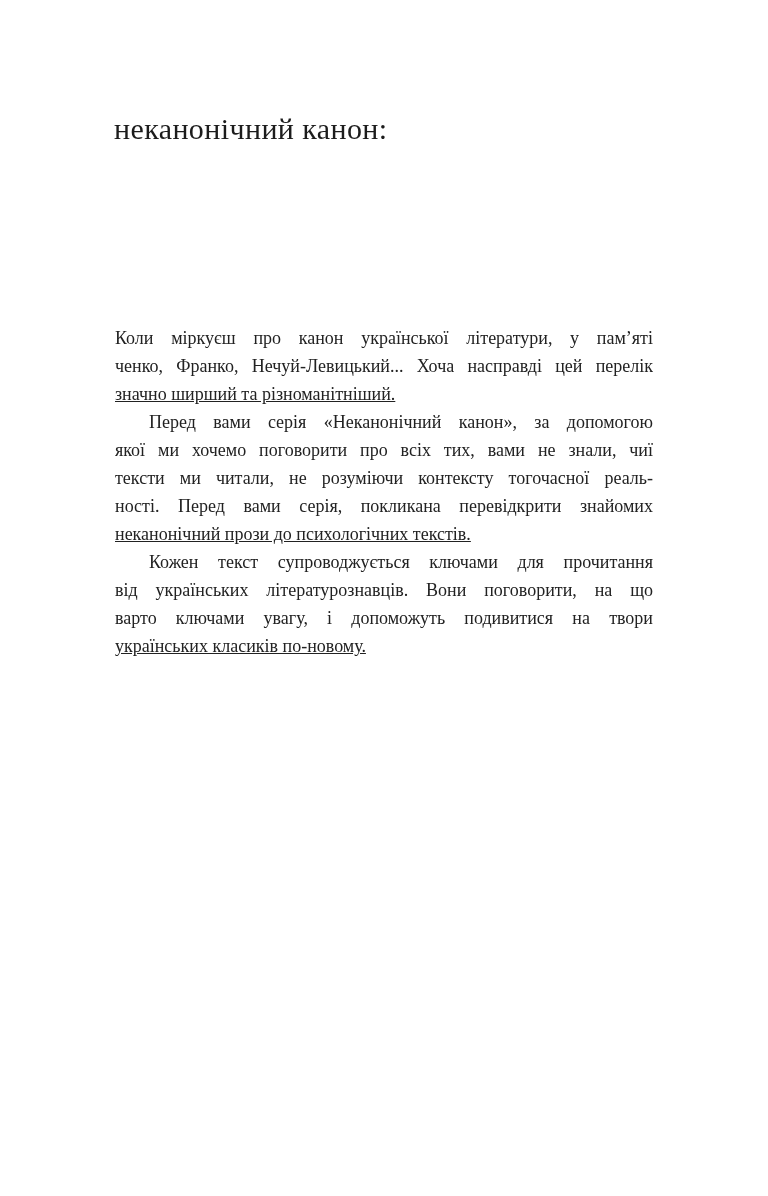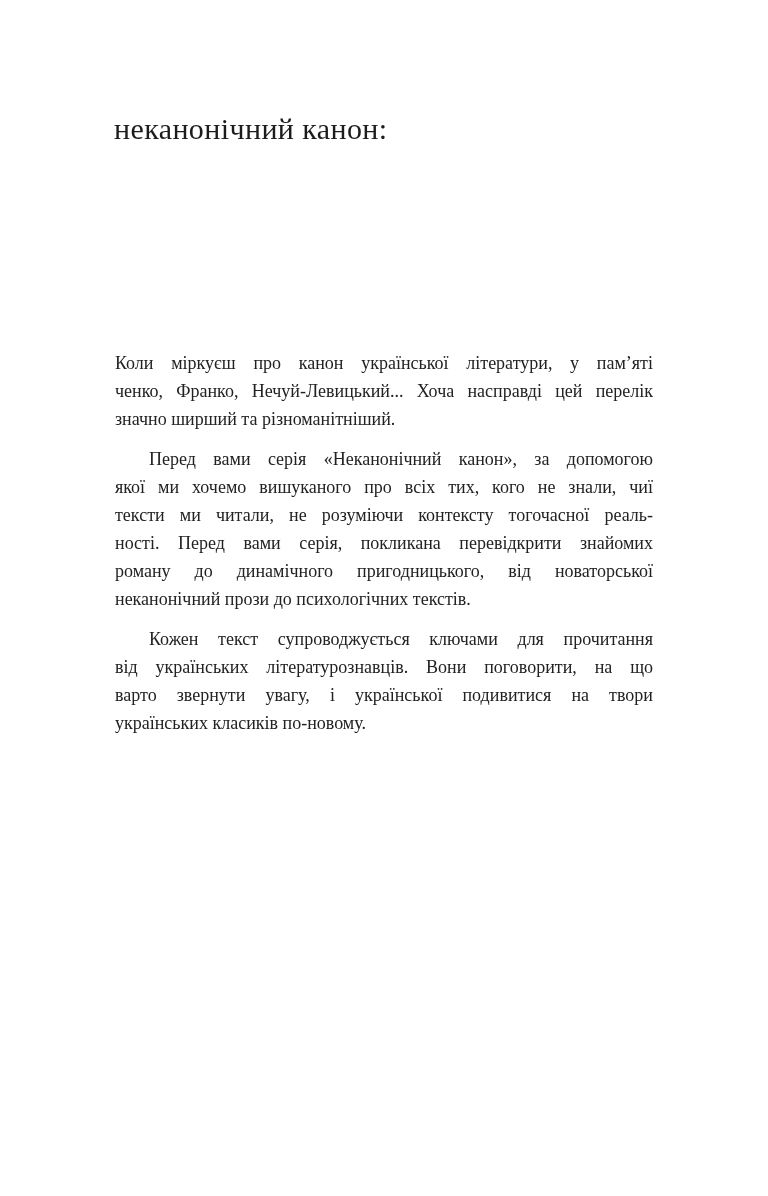--- a/index.html
+++ b/index.html
@@ -23,68 +23,67 @@
     margin: 0;
     font-size: 30px;
     font-weight: 400;
     letter-spacing: 0.4px;
     color: #1c1c1c;
     font-family: "Liberation Serif", serif;
   }
   .text-block {
     position: absolute;
     left: 115px;
-    top: 349px;
+    top: 324px;
     width: 538px;
   }
   .paragraph {
     margin: 0;
   }
   .line {
     font-size: 18px;
     line-height: 28px;
     height: 28px;
     white-space: nowrap;
     text-align: justify;
     text-align-last: justify;
     color: #222222;
   }
   .line.last {
     text-align-last: left;
+    text-decoration: underline;
   }
   .line.first-indent {
     text-indent: 34px;
-    margin-top: 12px;
   }
 </style>
 </head>
 <body>
 
 <div class="page">
 
   <h1 class="title">неканонічний канон:</h1>
 
   <div class="text-block">
 
     <div class="paragraph">
       <div class="line">Коли міркуєш про канон української літератури, у памʼяті</div>
       <div class="line">ченко, Франко, Нечуй-Левицький... Хоча насправді цей перелік</div>
       <div class="line last">значно ширший та різноманітніший.</div>
     </div>
 
     <div class="paragraph">
       <div class="line first-indent">Перед вами серія «Неканонічний канон», за допомогою</div>
-      <div class="line">якої ми хочемо вишуканого про всіх тих, кого не знали, чиї</div>
+      <div class="line">якої ми хочемо поговорити про всіх тих, вами не знали, чиї</div>
       <div class="line">тексти ми читали, не розуміючи контексту тогочасної реаль-</div>
       <div class="line">ності. Перед вами серія, покликана перевідкрити знайомих</div>
-      <div class="line">роману до динамічного пригодницького, від новаторської</div>
       <div class="line last">неканонічний прози до психологічних текстів.</div>
     </div>
 
     <div class="paragraph">
       <div class="line first-indent">Кожен текст супроводжується ключами для прочитання</div>
       <div class="line">від українських літературознавців. Вони поговорити, на що</div>
-      <div class="line">варто звернути увагу, і української подивитися на твори</div>
+      <div class="line">варто ключами увагу, і допоможуть подивитися на твори</div>
       <div class="line last">українських класиків по-новому.</div>
     </div>
 
   </div>
 </div>
 
 </body></html>

